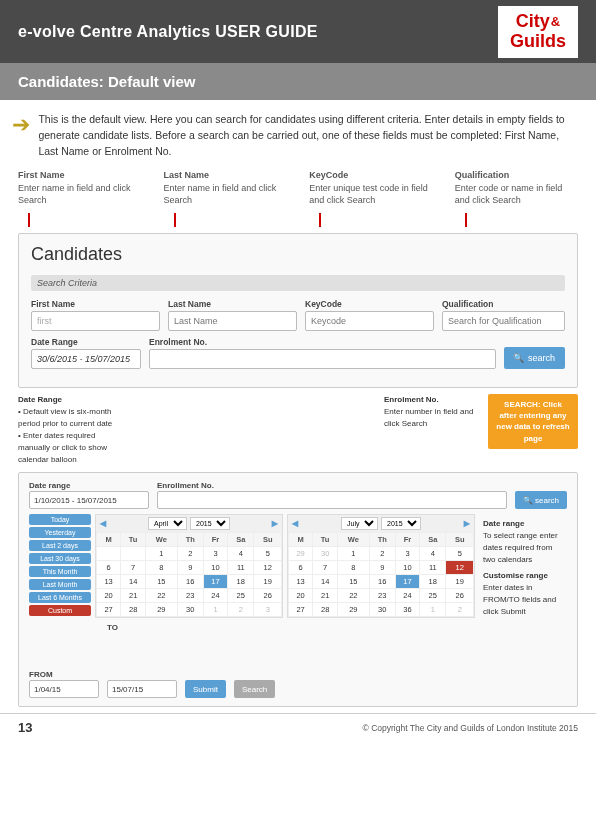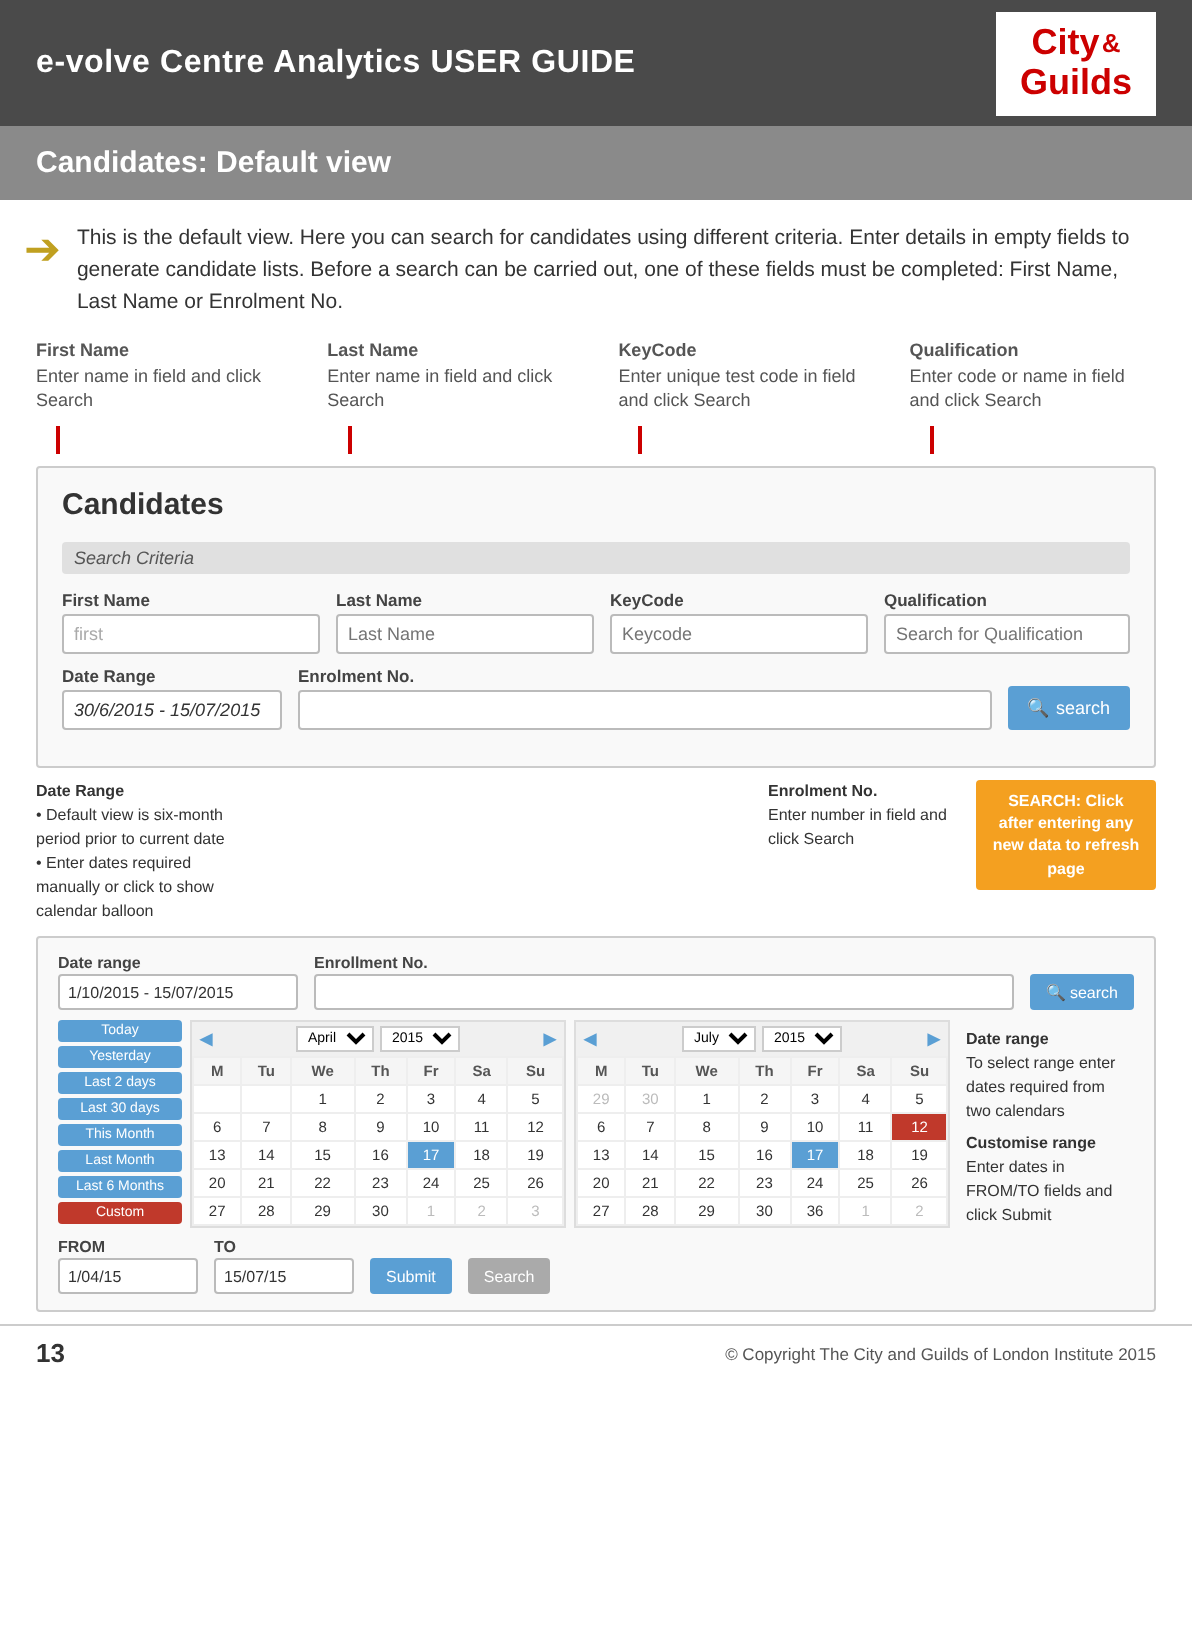--- a/index.html
+++ b/index.html
@@ -113,22 +113,22 @@
 
     
     .candidates-panel {
       margin: 6px 18px 6px 18px;
       border: 1px solid #ccc;
       background: #f9f9f9;
       padding: 10px 12px 14px 12px;
       border-radius: 2px;
     }
     .candidates-panel-title {
-      font-size: 15px;
-      font-weight: bold;
+      font-size: 18px;
+      font-weight: normal;
       color: #333;
       margin-bottom: 6px;
       padding-bottom: 4px;
     }
     .search-criteria-bar {
       background: #e0e0e0;
       padding: 3px 6px;
       font-size: 9px;
       color: #555;
       margin-bottom: 8px;
@@ -519,21 +519,21 @@
         <div>Enter dates in FROM/TO fields and click Submit</div>
       </div>
     </div>
   </div>
 
   <div style="display:flex; gap:8px; margin-top:5px; align-items:flex-end;">
     <div style="display:flex; flex-direction:column;">
       <div style="font-size:8px; color:#444; margin-bottom:1px; font-weight:bold;">FROM</div>
       <input type="text" style="border: 1px solid rgb(187, 187, 187); background: rgb(255, 255, 255); padding: 2px 4px; font-size: 8px; color: rgb(51, 51, 51); border-radius: 2px; width: 70px; height: 18px;" value="1/04/15">
     </div>
-    <div style="display:flex; flex-direction:column;">
+    <div style="display:flex; flex-direction:column;gap:47px;">
       <div style="font-size:8px; color:#444; margin-bottom:1px; font-weight:bold;">TO</div>
       <input type="text" style="border: 1px solid rgb(187, 187, 187); background: rgb(255, 255, 255); padding: 2px 4px; font-size: 8px; color: rgb(51, 51, 51); border-radius: 2px; width: 70px; height: 18px;" value="15/07/15">
     </div>
     <button style="background:#5a9fd4;color:#fff;border:none;padding:2px 8px;font-size:8px;border-radius:2px;cursor:pointer;height:18px;">
       <span>Submit</span>
     </button>
     <button style="background:#aaa;color:#fff;border:none;padding:2px 8px;font-size:8px;border-radius:2px;cursor:pointer;height:18px;">
       <span>Search</span>
     </button>
   </div>

